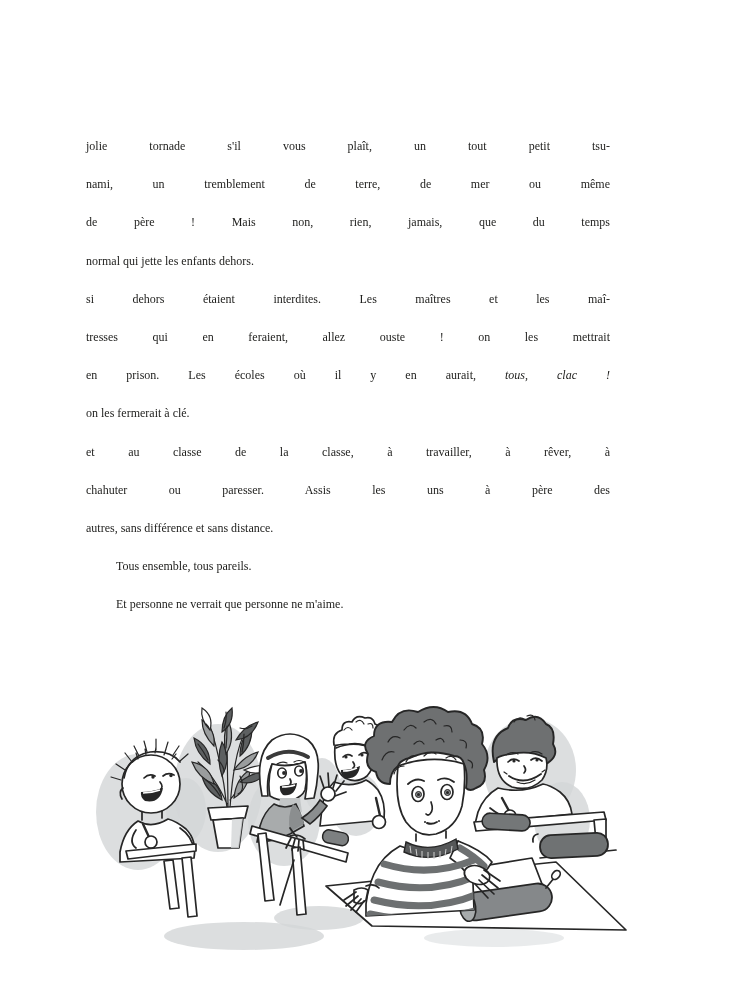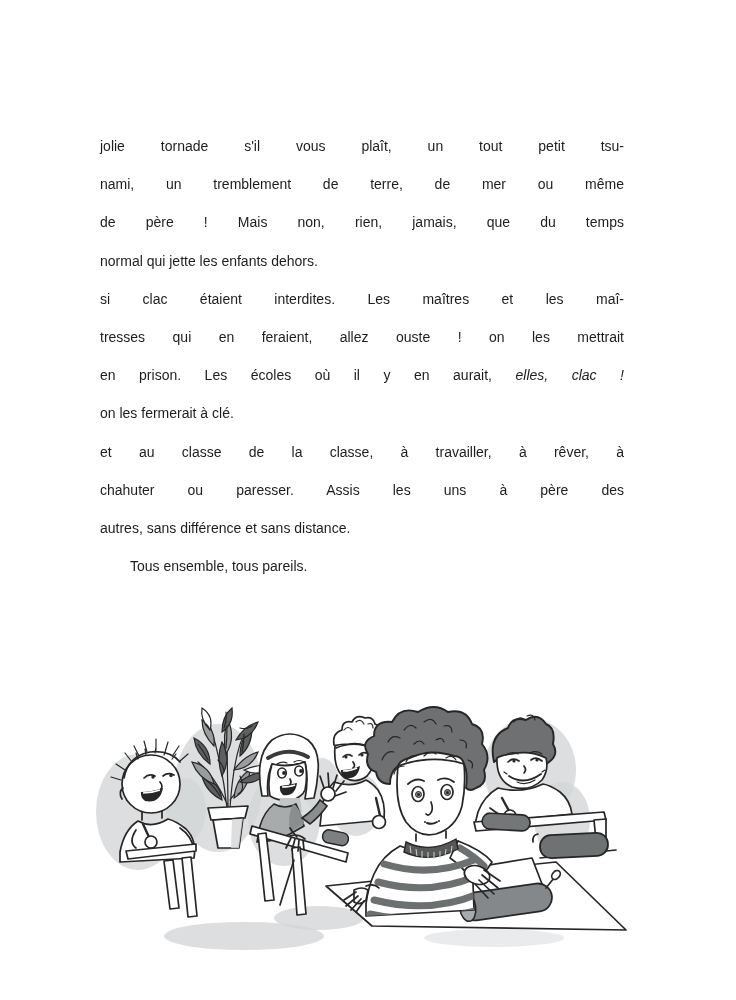--- a/index.html
+++ b/index.html
@@ -1,20 +1,20 @@
 <!DOCTYPE html>
 <html lang="fr"><head>
 <meta charset="utf-8">
 <style>
   html,body{margin:0;padding:0;background:#ffffff;}
   .page{position:relative;width:736px;height:1000px;background:#ffffff;overflow:hidden;}
   .text-block{
-    position:absolute;left:100px;top:127px;width:524px;
-    font-family:Liberation Sans, sans-serif;
-    font-size:14px;line-height:38.2px;color:#1d1d1b;
+    position:absolute;left:86px;top:127px;width:524px;
+    font-family:Liberation Serif, serif;
+    font-size:12px;line-height:38.2px;color:#1d1d1b;
   }
   .para{margin:0;}
   .line{text-align:justify;}
   .line.just{text-align-last:justify;-moz-text-align-last:justify;}
   .line.first-ind{text-indent:30px;}
   .it{font-style:italic;}
   .illustration{position:absolute;left:94px;top:700px;width:534px;height:266px;}
   
   .ln{stroke:#262626;stroke-width:1.7;fill:none;stroke-linecap:round;stroke-linejoin:round;}
   .thin{stroke:#262626;stroke-width:1.2;fill:none;stroke-linecap:round;}
@@ -35,32 +35,35 @@
 <div class="page">
 
   <div class="text-block">
       <div class="para">
         <div class="line just"><span>jolie tornade s'il vous plaît, un tout petit tsu-</span></div>
         <div class="line just"><span>nami, un tremblement de terre, de mer ou même</span></div>
         <div class="line just"><span>de père ! Mais non, rien, jamais, que du temps</span></div>
         <div class="line"><span>normal qui jette les enfants dehors.</span></div>
       </div>
       <div class="para">
-        <div class="line just"><span>si clac étaient interdites. Les maîtres et les maî-</span></div>
+        <div class="line just"><span>si dehors étaient interdites. Les maîtres et les maî-</span></div>
         <div class="line just"><span>tresses qui en feraient, allez ouste ! on les mettrait</span></div>
-        <div class="line just"><span>en prison. Les écoles où il y en aurait, </span><span class="it">elles, clac !</span></div>
+        <div class="line just"><span>en prison. Les écoles où il y en aurait, </span><span class="it">tous, clac !</span></div>
         <div class="line"><span>on les fermerait à clé.</span></div>
       </div>
       <div class="para">
         <div class="line just"><span>et au classe de la classe, à travailler, à rêver, à</span></div>
         <div class="line just"><span>chahuter ou paresser. Assis les uns à père des</span></div>
         <div class="line"><span>autres, sans différence et sans distance.</span></div>
       </div>
       <div class="para">
         <div class="line first-ind"><span>Tous ensemble, tous pareils.</span></div>
+      </div>
+      <div class="para">
+        <div class="line first-ind"><span>Et personne ne verrait que personne ne m'aime.</span></div>
       </div>
     </div>
 
   <svg class="illustration" viewBox="0 0 534 266" role="img" aria-label="Dessin en noir et blanc : des écoliers souriants assis à leurs pupitres autour d'une plante verte ; au premier plan, un garçon aux cheveux bouclés à l'air triste, devant un livre et une trousse.">
 
     <g>
       <ellipse class="wash" cx="44" cy="112" rx="42" ry="58"></ellipse>
       <ellipse class="wash" cx="92" cy="110" rx="20" ry="32"></ellipse>
       <ellipse class="wash" cx="124" cy="88" rx="44" ry="64"></ellipse>
       <ellipse class="wash" cx="190" cy="120" rx="36" ry="46"></ellipse>

